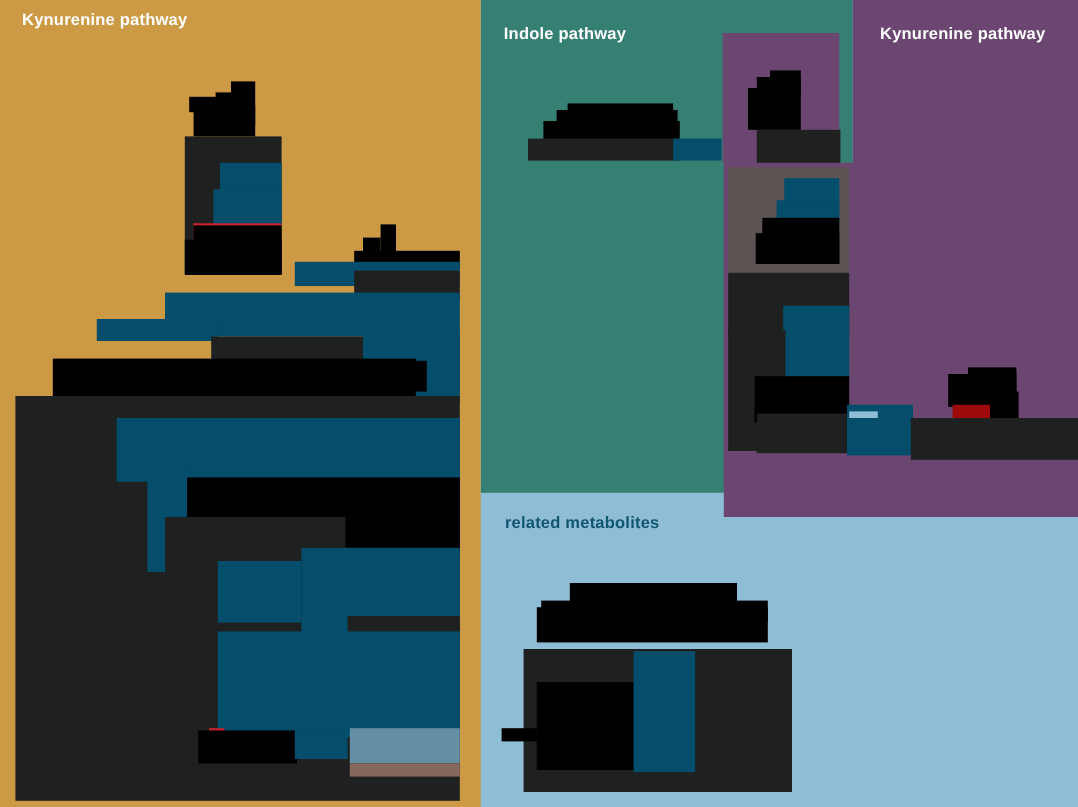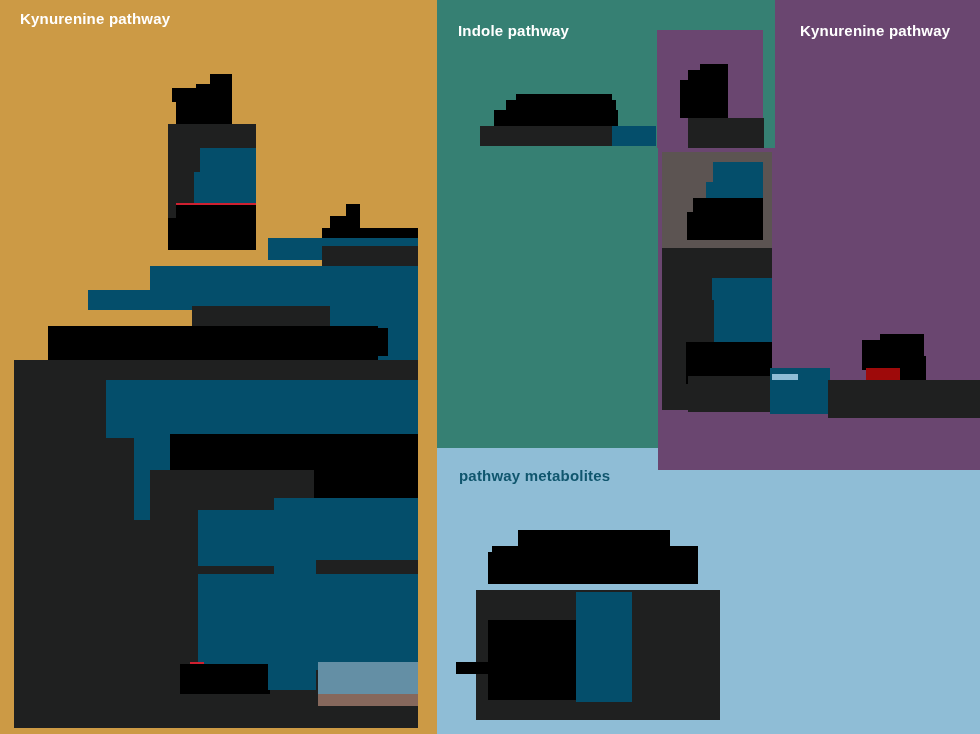--- a/index.html
+++ b/index.html
@@ -140,15 +140,15 @@
     <div class="blk f-teal" style="left:576px;top:592px;width:56px;height:110px;"></div>
     <div class="blk f-black" style="left:456px;top:662px;width:32px;height:12px;"></div>
   </div>
 
   <div class="panel-title title-light" style="left:20px;top:10px;">Kynurenine pathway</div>
 
   <div class="panel-title title-light" style="left:458px;top:22px;">Indole pathway</div>
 
   <div class="panel-title title-light" style="left:800px;top:22px;">Kynurenine pathway</div>
 
-  <div class="panel-title title-dark" style="left:459px;top:467px;">pathway metabolites</div>
+  <div class="panel-title title-dark" style="left:459px;top:467px;">related metabolites</div>
 
 </div>
 
 </body></html>

